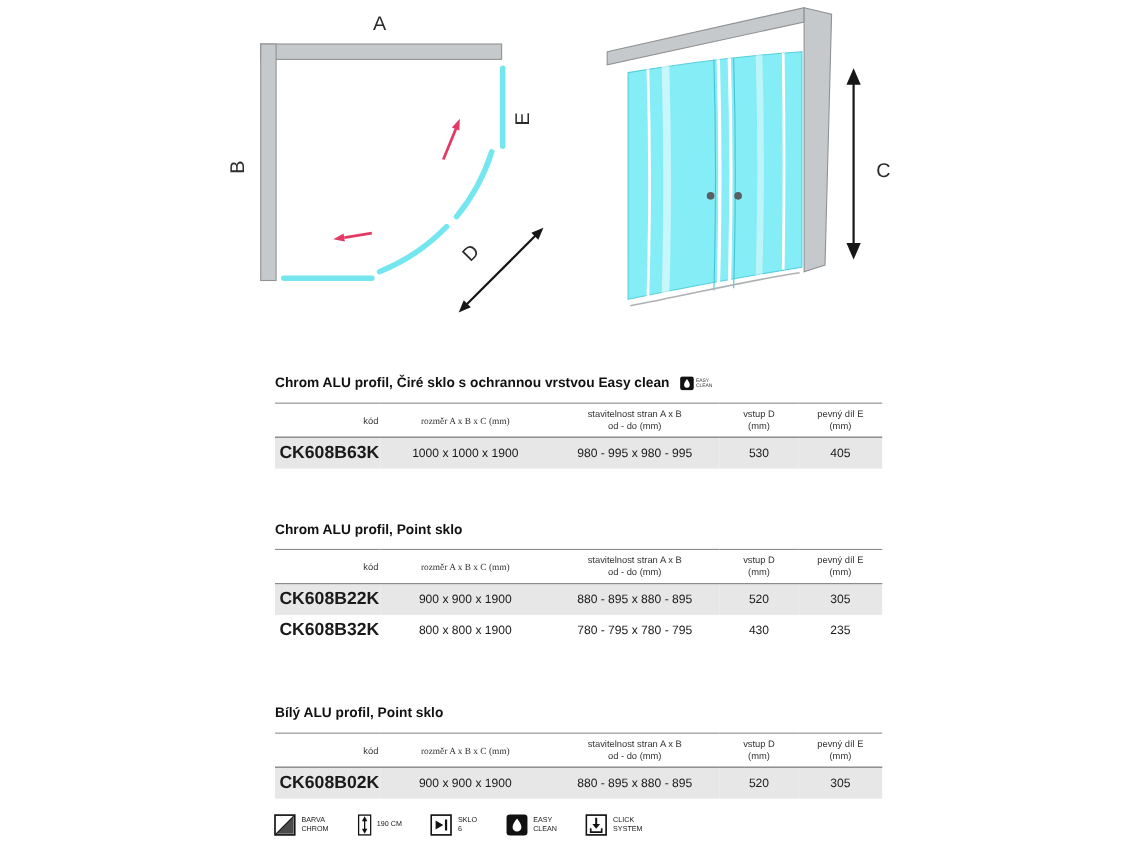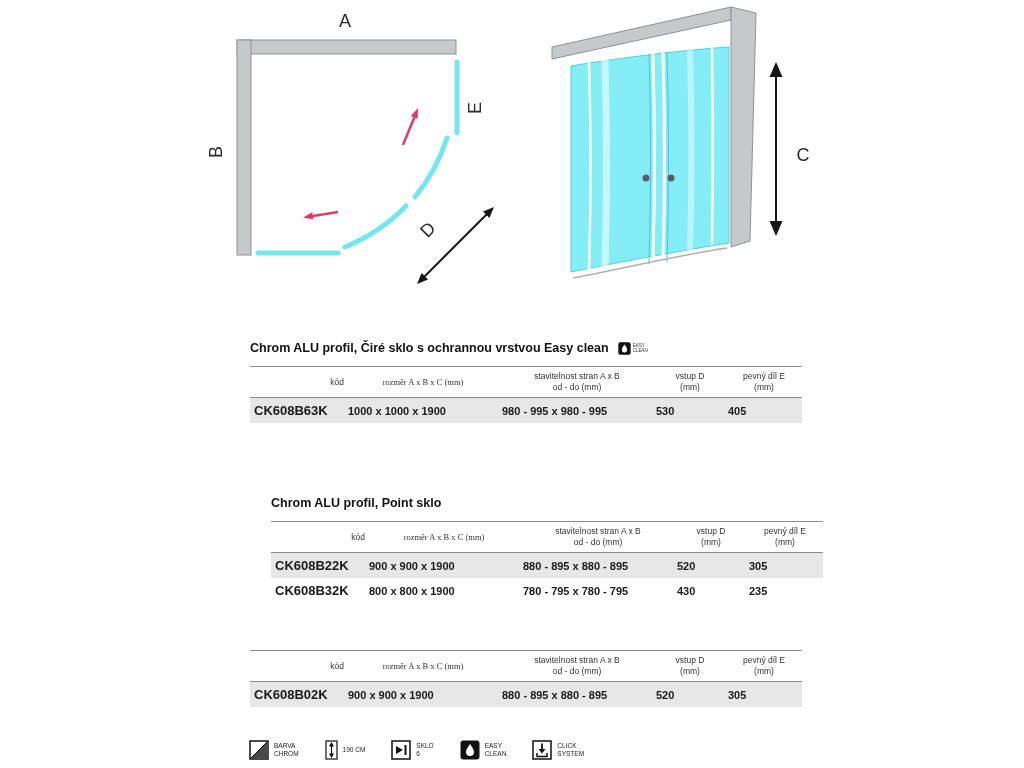--- a/index.html
+++ b/index.html
@@ -16,22 +16,22 @@
   .ec-badge .ec-label{font-size:4.5px;font-weight:normal;line-height:1.15;white-space:pre-line;color:#333;}
   table.spec{border-collapse:collapse;width:530px;margin-top:10px;table-layout:fixed;}
   table.spec th{font-size:8.5px;font-weight:normal;color:#333;text-align:center;vertical-align:middle;
     padding:4px 2px;border-top:1px solid #8c8c8c;border-bottom:1px solid #8c8c8c;
     white-space:pre-line;line-height:1.3;}
   table.spec th:nth-child(1){width:90px;text-align:right;padding-left:4px;}
   table.spec th:nth-child(2){width:150px;font-family:Liberation Serif, serif;}
   table.spec th:nth-child(3){width:150px;text-align:center;}
   table.spec th:nth-child(4){width:68px;}
   table.spec th:nth-child(5){width:72px;}
-  table.spec td{font-size:11px;color:#1a1a1a;text-align:left;padding:5px 2px;font-weight:bold;}
-  table.spec td:first-child{text-align:left;font-weight:bold;font-size:13px;padding-left:4px;}
+  table.spec td{font-size:11px;color:#1a1a1a;text-align:center;padding:5px 2px;}
+  table.spec td:first-child{text-align:left;font-weight:bold;font-size:16px;padding-left:4px;}
   table.spec tbody tr:nth-child(odd){background:#e7e7e7;}
   
   #footer-icons{position:absolute;left:249px;top:740px;display:flex;align-items:center;gap:26px;}
   .ficon{display:flex;align-items:center;gap:5px;}
   .ficon .flabel{font-size:6.5px;line-height:1.2;white-space:pre-line;color:#222;}
 </style>
 </head>
 <body>
 
 <div id="canvas">
@@ -131,21 +131,21 @@
             <td>CK608B63K</td>
             <td>1000 x 1000 x 1900</td>
             <td>980 - 995 x 980 - 995</td>
             <td>530</td>
             <td>405</td>
           </tr>
         </tbody>
     </table>
   </div>
 
-  <div class="section" style="top:495px;margin-left:21px;">
+  <div class="section" style="top:473px;">
     <div class="sec-title">
       <span class="title-text">Chrom ALU profil, Point sklo</span>
     </div>
     <table class="spec">
       <thead>
           <tr>
             <th>kód</th>
             <th>rozměr A x B x C (mm)</th>
             <th>stavitelnost stran A x B
 od - do (mm)</th>
@@ -168,20 +168,23 @@
             <td>800 x 800 x 1900</td>
             <td>780 - 795 x 780 - 795</td>
             <td>430</td>
             <td>235</td>
           </tr>
         </tbody>
     </table>
   </div>
 
   <div class="section" style="top:640px;">
+    <div class="sec-title">
+      <span class="title-text">Bílý ALU profil, Point sklo</span>
+    </div>
     <table class="spec">
       <thead>
           <tr>
             <th>kód</th>
             <th>rozměr A x B x C (mm)</th>
             <th>stavitelnost stran A x B
 od - do (mm)</th>
             <th>vstup D
 (mm)</th>
             <th>pevný díl E

